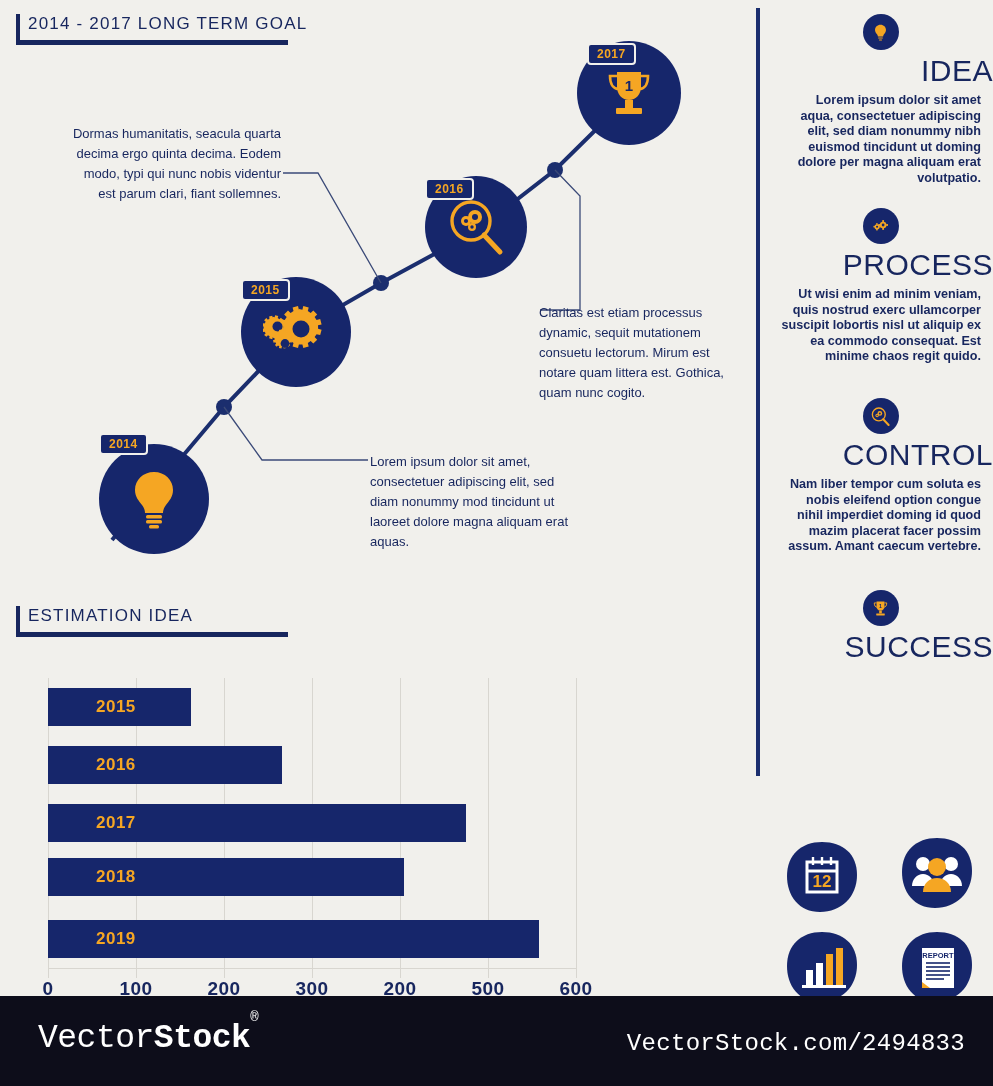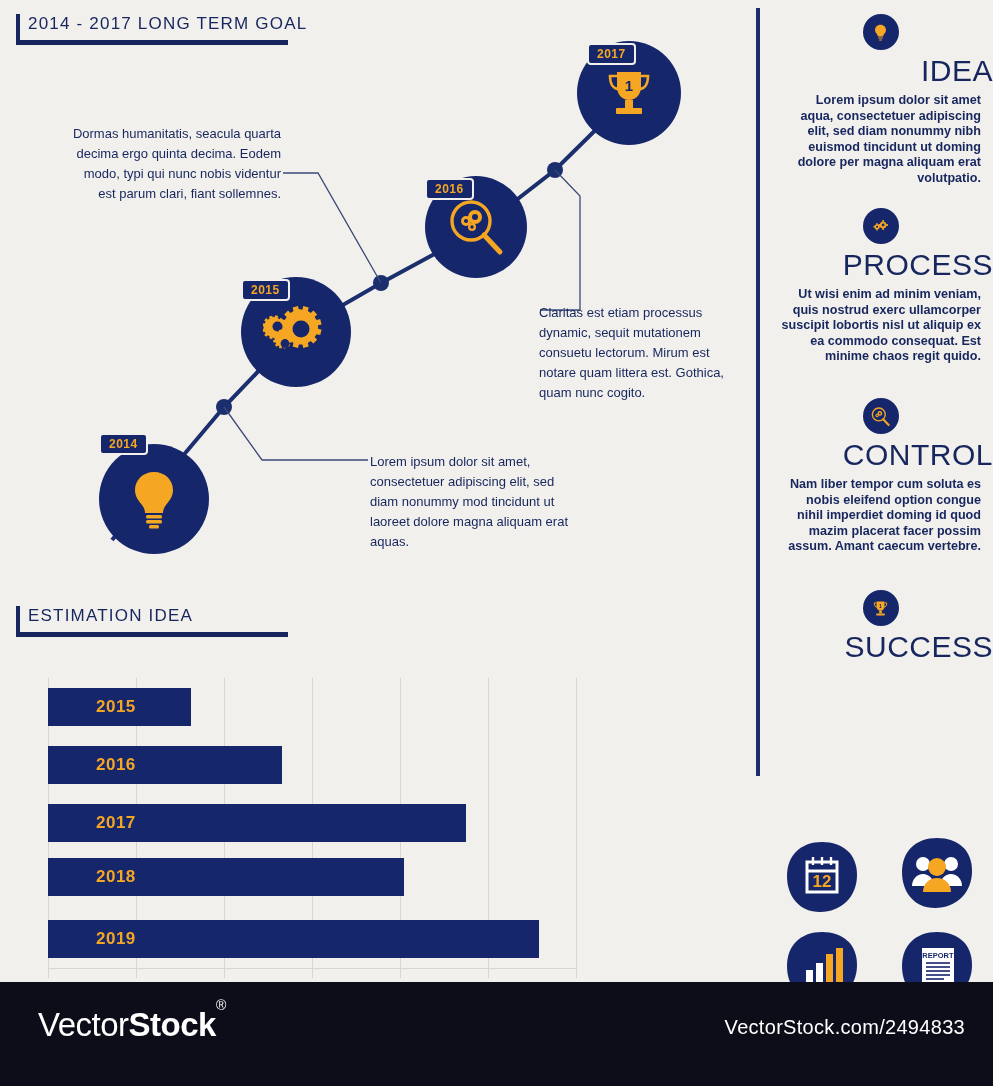--- a/index.html
+++ b/index.html
@@ -79,31 +79,31 @@
   .side-body{
     font-size:12.6px;line-height:15.6px;font-weight:bold;color:#17265e;
     margin-top:5px;padding:0 12px;
   }
 
   
   .blob{position:absolute;width:74px;height:74px;}
 
   
   #footer{
-    position:absolute;left:0;bottom:0;width:993px;height:104px;background:#0d0d1a;
+    position:absolute;left:0;bottom:0;width:993px;height:90px;background:#0d0d1a;font-family:Liberation Mono, monospace;
   }
   #brand{
     position:absolute;left:38px;top:24px;color:#ffffff;
     font-size:33px;letter-spacing:-.5px;
   }
   #brand b{font-weight:bold;}
   #brand sup{font-size:14px;top:-14px;position:relative;}
   #brand .light{font-weight:300;}
   #url{
-    position:absolute;right:28px;top:34px;color:#ffffff;font-size:20px;
+    position:absolute;right:28px;top:34px;color:#ffffff;font-size:24px;
     letter-spacing:.3px;
     margin-left:20px;
   }
 </style>
 </head>
 <body>
 
 <div class="page">
 
   <div class="sec-head" style="left:16px;top:14px;width:272px;">

